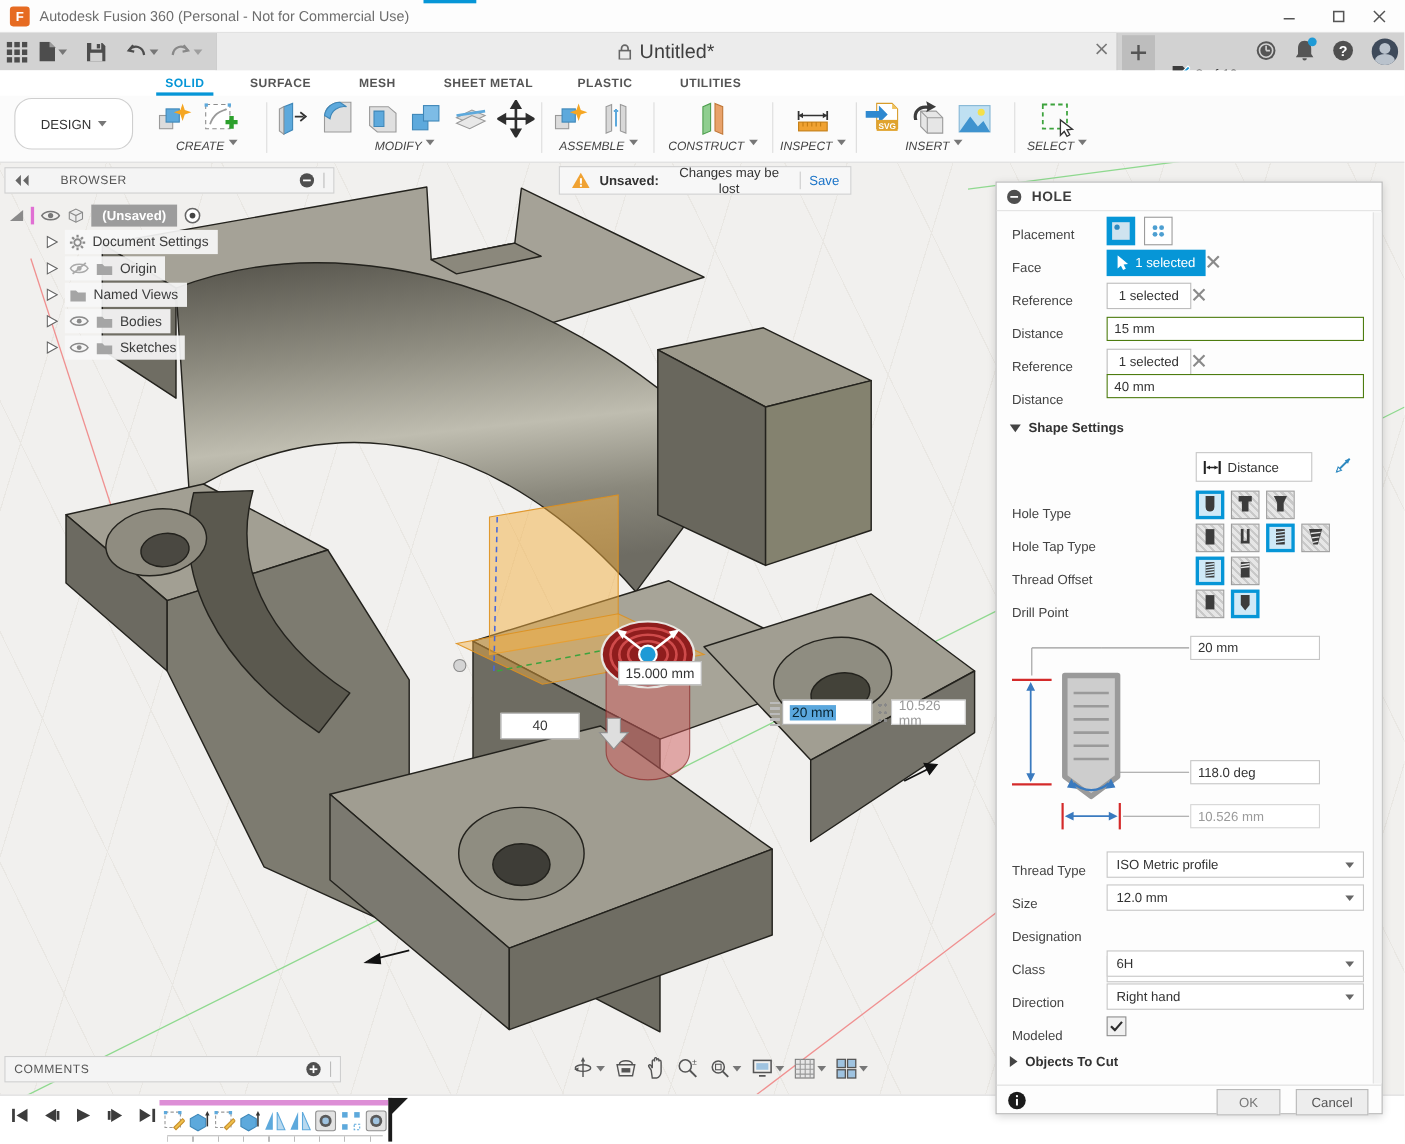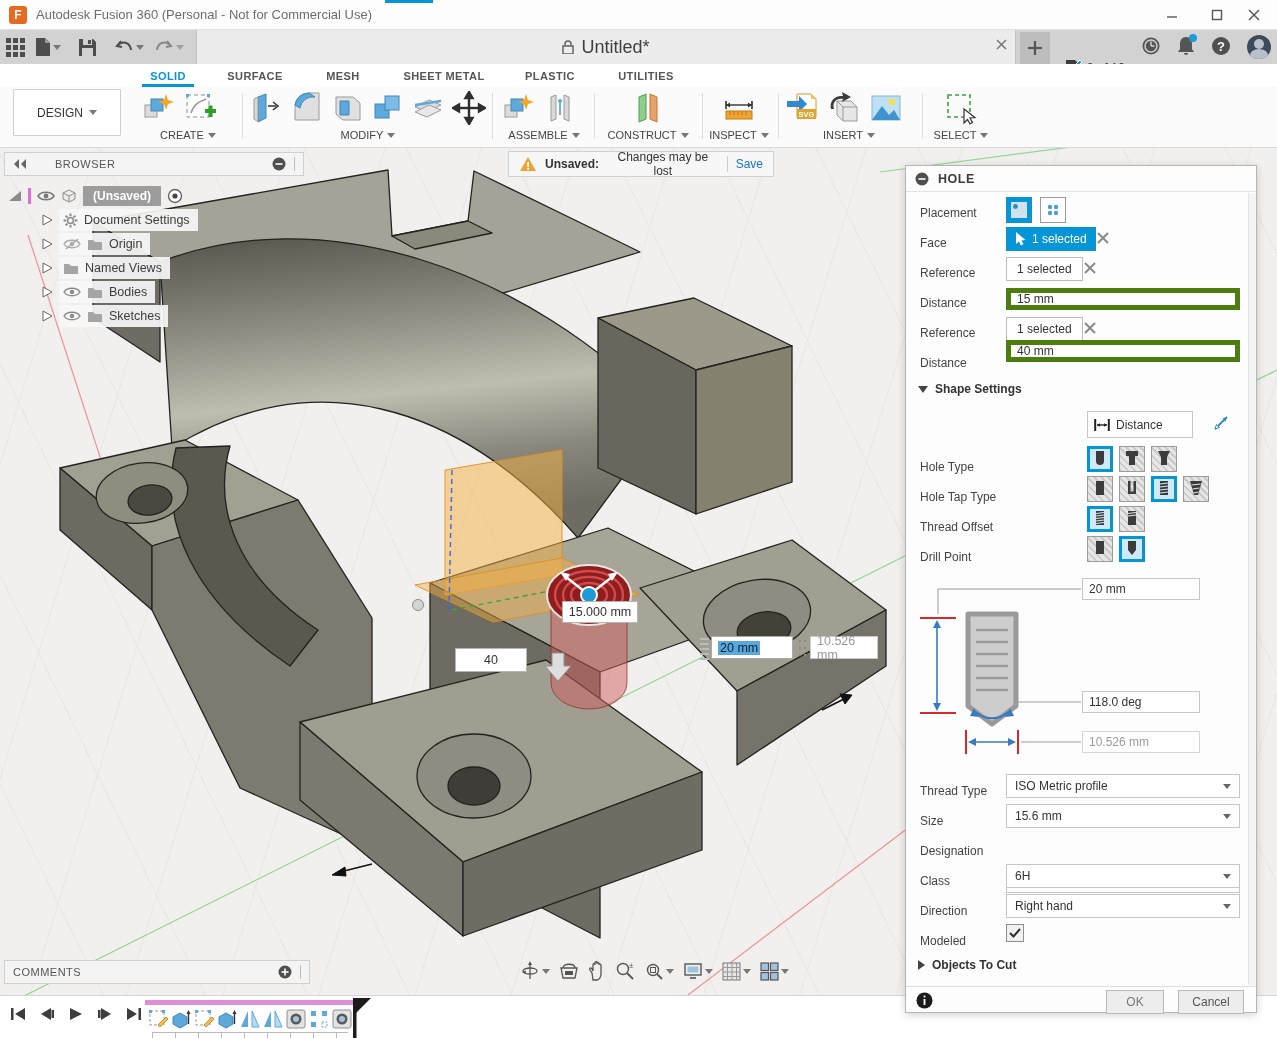--- a/index.html
+++ b/index.html
@@ -31,24 +31,24 @@
   .belldot { position:absolute; right:-2px; top:-2px; width:8px; height:8px; border-radius:50%; background:#1e9ad6; }
 
   
   .tabsrow { position:absolute; left:0; top:64px; width:100%; height:23px; background:#fff; }
   .tabsrow .tab { position:absolute; top:0; height:23px; font-size:11px; font-weight:bold; color:#555; letter-spacing:.4px; display:flex; align-items:center; justify-content:center; }
   .tabsrow .tab.active { color:#0696d7; }
   .tab-underline { position:absolute; left:142px; top:20px; width:52px; height:4px; background:#0696d7; }
 
   
   .ribbon { position:absolute; left:0; top:87px; width:100%; height:61px; background:#fbfbfb; border-bottom:1px solid #d8d8d8; }
-  .designbox { position:absolute; left:13px; top:2px; width:108px; height:47px; background:#fff; border:1px solid #cfcfcf; border-radius:1px; display:flex; align-items:center; justify-content:center; gap:6px; font-size:12px; color:#333; }
+  .designbox { position:absolute; left:13px; top:2px; width:108px; height:47px; background:#fff; border:1px solid #cfcfcf; border-radius:16px; display:flex; align-items:center; justify-content:center; gap:6px; font-size:12px; color:#333; }
   .rgroup { position:absolute; top:0; height:60px; }
   .rgroup .icons { display:flex; align-items:flex-start; gap:6px; height:40px; padding-top:3px; }
-  .rgroup .glabel { display:flex; align-items:center; justify-content:center; gap:4px; font-size:11px; color:#444; height:16px; }
+  .rgroup .glabel { display:flex; align-items:flex-start; justify-content:center; gap:4px; font-size:11px; color:#444; height:16px;font-style:italic; }
   .rsep { position:absolute; top:6px; width:1px; height:46px; background:#dcdcdc; }
   .ricon { width:36px; height:36px; display:flex; align-items:center; justify-content:center; }
 
   
   .canvas { position:absolute; left:0; top:148px; width:1277px; height:847px;
     background:
       repeating-linear-gradient(107deg, #e9e7e3 0 1px, transparent 1px 92px),
       repeating-linear-gradient(64deg, #e9e7e3 0 1px, transparent 1px 92px),
       #f1f0ee; }
   .canvas svg.scene { position:absolute; left:0; top:0; }
@@ -95,21 +95,21 @@
   .featline { position:absolute; left:152px; top:36px; width:196px; height:6px; border-top:1px solid #bbb;
       background:repeating-linear-gradient(90deg, #bbb 0 1px, transparent 1px 23px); }
   .playhead { position:absolute; left:352px; top:2px; width:20px; height:40px; }
 
   
   .dialog { position:absolute; left:905px; top:165px; width:352px; height:848px; background:#fdfdfd; border:1px solid #b5b5b5; box-shadow:0 2px 8px rgba(0,0,0,.18); z-index:30; }
   .dheader { height:26px; border-bottom:1px solid #e3e3e3; display:flex; align-items:center; padding:0 9px; gap:9px; }
   .dheader .dtitle { font-size:12.5px; font-weight:bold; color:#3c3c3c; letter-spacing:.5px; }
   .drow { position:absolute; left:0; width:100%; height:26px; display:flex; align-items:center; }
   .dlabel { position:absolute; left:14px; font-size:12px; color:#444; }
-  .dinput { position:absolute; left:100px; width:234px; height:22px; border:5px solid #4d7c0f; background:#fff; font-size:12px; color:#333; padding-left:6px; display:flex; align-items:center; }
+  .dinput { position:absolute; left:100px; width:234px; height:22px; border:1px solid #4d7c0f; background:#fff; font-size:12px; color:#333; padding-left:6px; display:flex; align-items:center; }
   .selbtn-blue { position:absolute; left:100px; height:24px; background:#0696d7; color:#fff; font-size:12px; display:flex; align-items:center; gap:5px; padding:0 9px; }
   .selbtn-white { position:absolute; left:100px; height:24px; background:#fff; border:1px solid #bdbdbd; color:#333; font-size:12px; display:flex; align-items:center; padding:0 10px; }
   .xclear { position:absolute; display:flex; align-items:center; }
   .secthead { position:absolute; left:12px; display:flex; align-items:center; gap:7px; font-size:12px; font-weight:bold; color:#333; }
   .tri-down { width:0; height:0; border-left:5px solid transparent; border-right:5px solid transparent; border-top:7px solid #444; }
   .tri-right { width:0; height:0; border-top:5px solid transparent; border-bottom:5px solid transparent; border-left:7px solid #444; }
   .sicon { width:26px; height:26px; border:1px solid #9b9b9b; background:
       repeating-linear-gradient(45deg,#c9c9c9 0 2px,#e6e6e6 2px 5px); display:flex; align-items:center; justify-content:center; }
   .sicon.sel { border:3px solid #0696d7; background:#cfe9f7; }
   .iconrow { position:absolute; left:181px; display:flex; gap:6px; }
@@ -1136,21 +1136,21 @@
       </div>
     <div class="dselect" style="top:608px">
         <span>ISO Metric profile</span>
         <span class="dcaret"></span>
       </div>
 
     <div class="drow" style="top:642px">
         <span class="dlabel">Size</span>
       </div>
     <div class="dselect" style="top:638px">
-        <span>15.6 mm</span>
+        <span>12.0 mm</span>
         <span class="dcaret"></span>
       </div>
 
     <div class="drow" style="top:672px">
         <span class="dlabel">Designation</span>
       </div>
     <div class="dselect" style="top:703px">
         <span>M12x1.5</span>
         <span class="dcaret"></span>
       </div>

